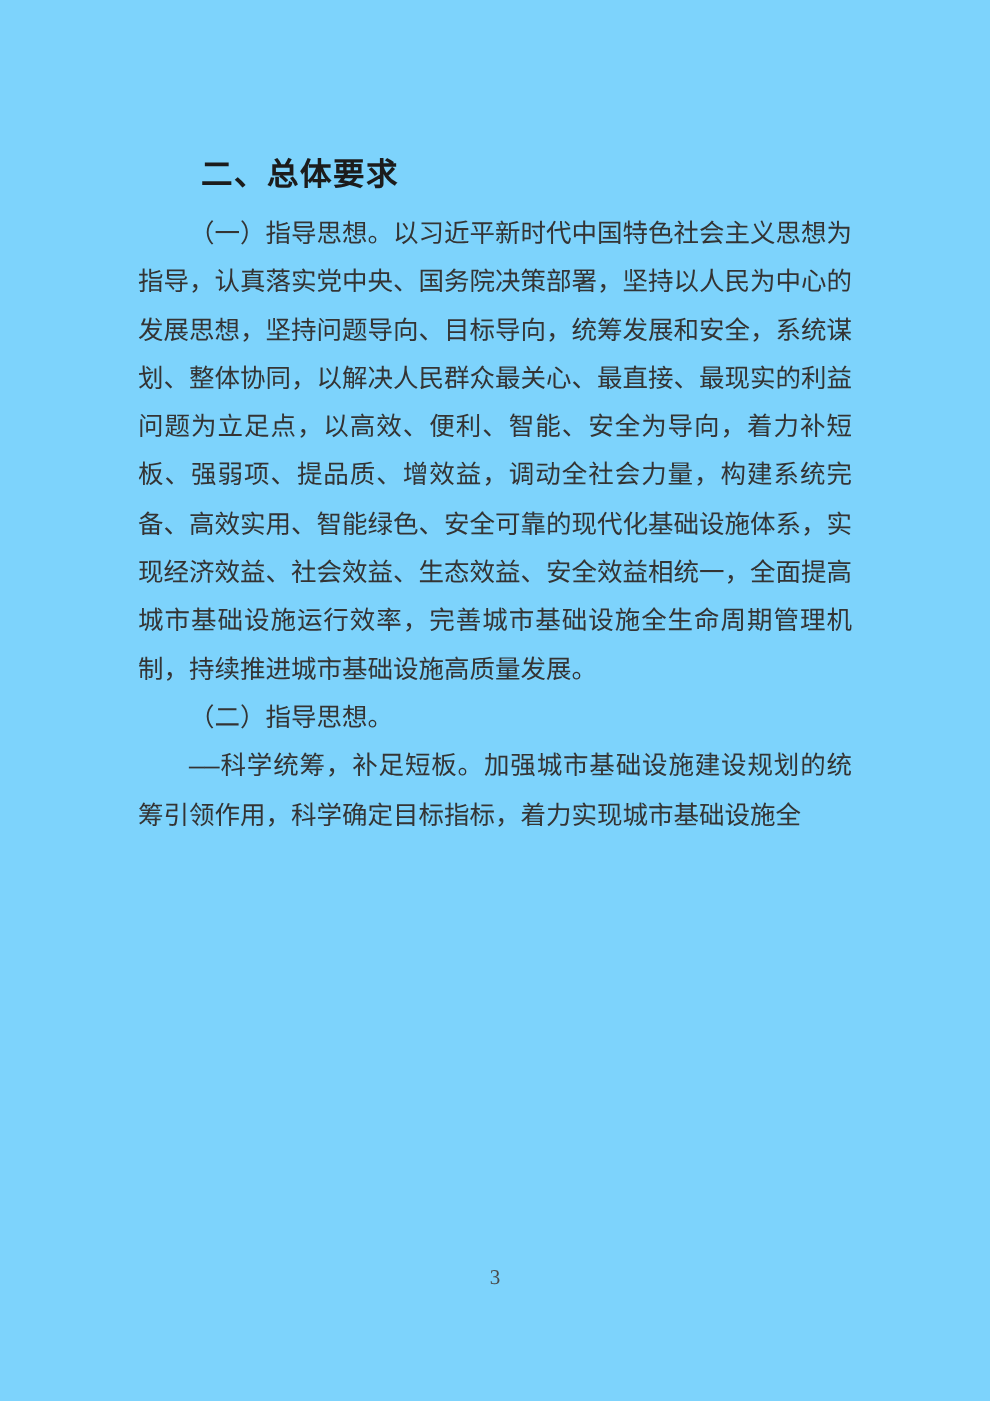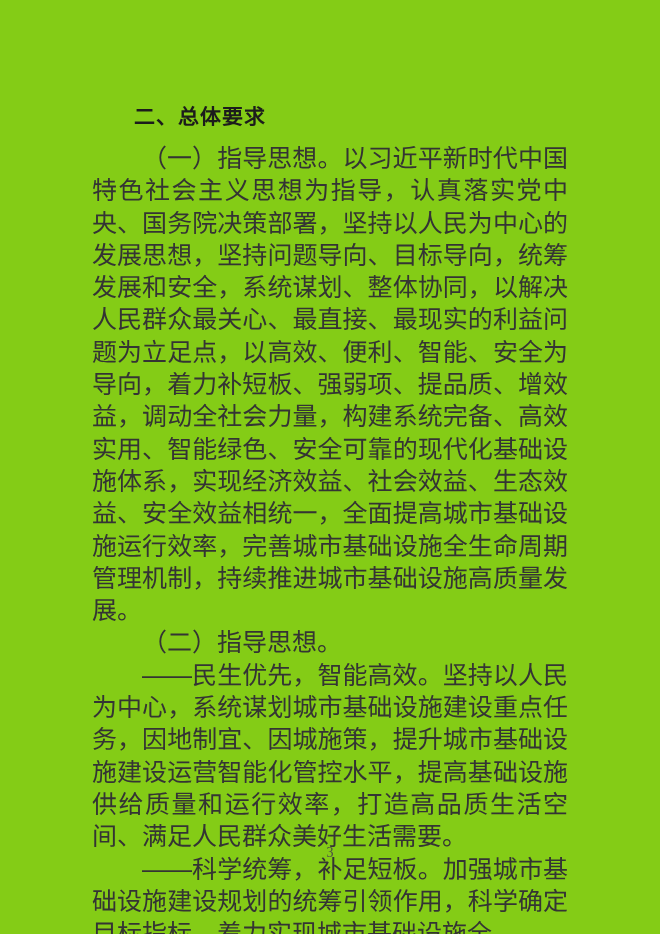--- a/index.html
+++ b/index.html
@@ -5,21 +5,21 @@
   html, body {
     margin: 0;
     padding: 0;
     background: #ffffff;
   }
   .page {
     position: relative;
     width: 660px;
     height: 934px;
     margin: 0 auto;
-    background: #84cc16;
+    background: #7dd3fc;
     overflow: hidden;
     box-sizing: border-box;
   }
   .content {
     position: absolute;
     left: 92px;
     top: 100px;
     width: 476px;
     color: #2e2e2e;
   }
@@ -27,22 +27,22 @@
     font-family: "Liberation Sans", "DejaVu Sans", sans-serif;
     font-weight: 700;
     font-size: 21px;
     line-height: 34px;
     text-indent: 2em;
     margin: 0 0 8px 0;
     color: #1c1c1c;
     letter-spacing: 1px;
   }
   .para {
-    font-family: Liberation Sans, sans-serif;
-    font-size: 25px;
+    font-family: Liberation Mono, monospace;
+    font-size: 17px;
     line-height: 32.3px;
     text-indent: 2em;
     text-align: justify;
     text-justify: inter-character;
     margin: 0;
     color: #343434;
     letter-spacing: 0px;
   }
   .page-number {
     position: absolute;
@@ -56,17 +56,16 @@
   }
 </style>
 </head>
 <body>
 
 <div class="page">
   <div class="content">
     <h2 class="heading">二、总体要求</h2>
     <p class="para">（一）指导思想。以习近平新时代中国特色社会主义思想为指导，认真落实党中央、国务院决策部署，坚持以人民为中心的发展思想，坚持问题导向、目标导向，统筹发展和安全，系统谋划、整体协同，以解决人民群众最关心、最直接、最现实的利益问题为立足点，以高效、便利、智能、安全为导向，着力补短板、强弱项、提品质、增效益，调动全社会力量，构建系统完备、高效实用、智能绿色、安全可靠的现代化基础设施体系，实现经济效益、社会效益、生态效益、安全效益相统一，全面提高城市基础设施运行效率，完善城市基础设施全生命周期管理机制，持续推进城市基础设施高质量发展。</p>
     <p class="para">（二）指导思想。</p>
-    <p class="para">——民生优先，智能高效。坚持以人民为中心，系统谋划城市基础设施建设重点任务，因地制宜、因城施策，提升城市基础设施建设运营智能化管控水平，提高基础设施供给质量和运行效率，打造高品质生活空间、满足人民群众美好生活需要。</p>
     <p class="para">——科学统筹，补足短板。加强城市基础设施建设规划的统筹引领作用，科学确定目标指标，着力实现城市基础设施全</p>
   </div>
   <div class="page-number">3</div>
 </div>
 
 </body></html>

